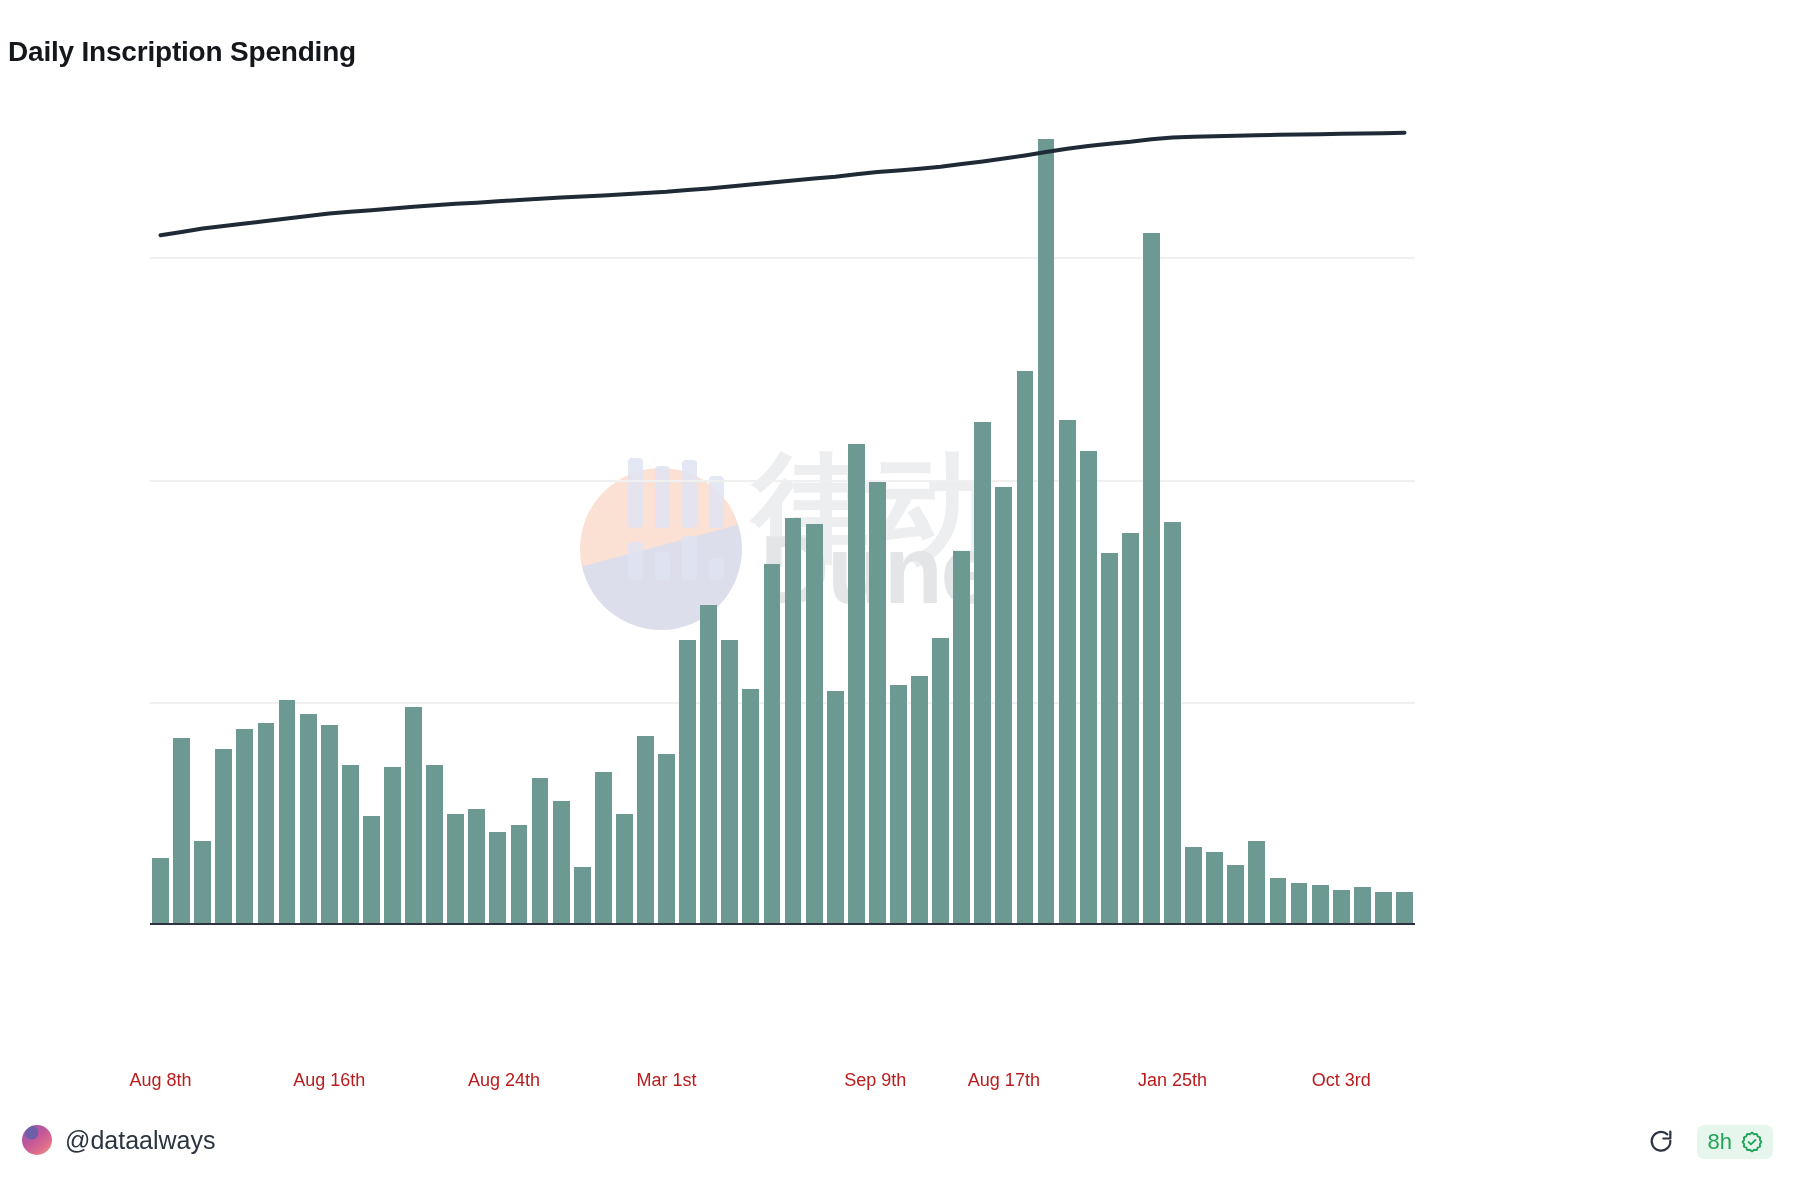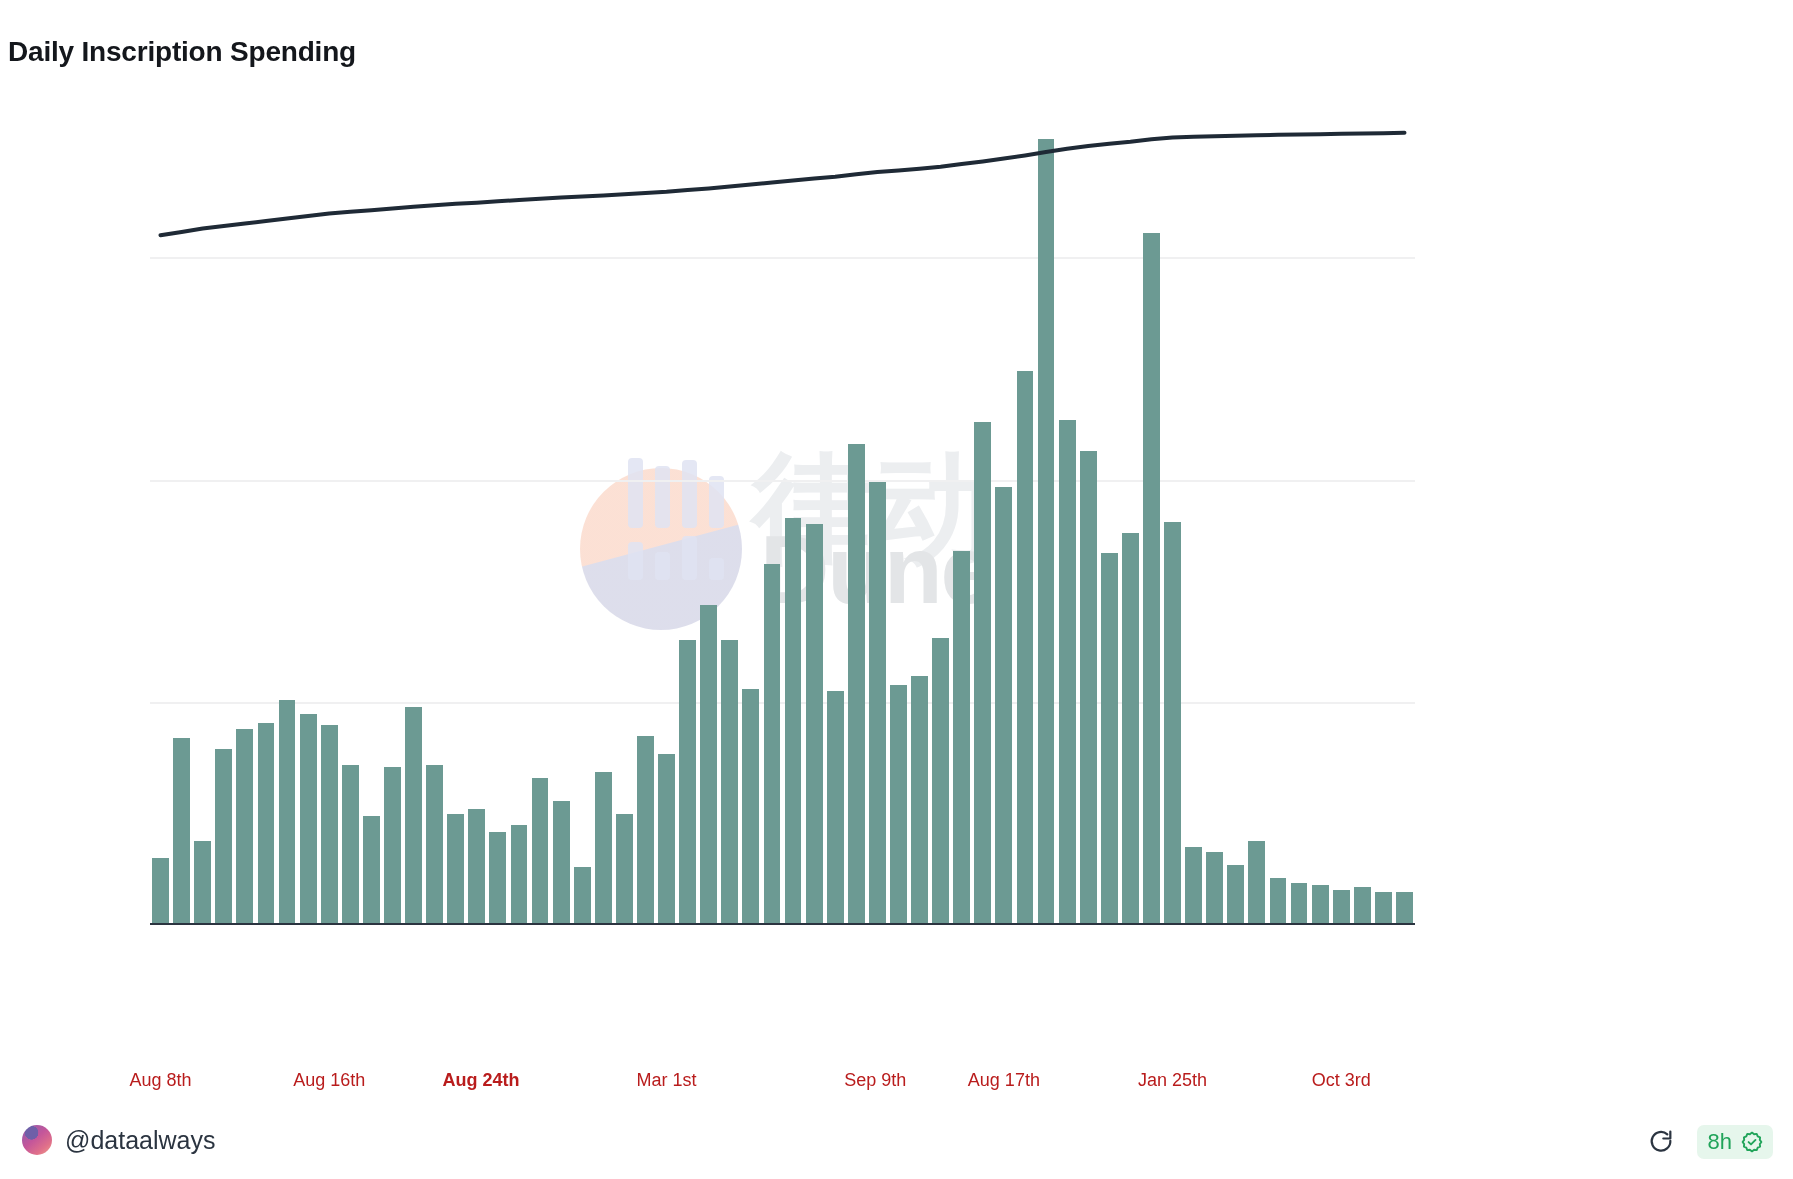--- a/index.html
+++ b/index.html
@@ -181,21 +181,21 @@
     <polyline id="line-path" fill="none" stroke="#1f2a36" stroke-width="4" stroke-linejoin="round" stroke-linecap="round" points="10.5,105.2 31.6,101.9 52.7,98.5 73.8,96.0 94.9,93.5 116.0,91.0 137.0,88.5 158.1,86.0 179.2,83.5 200.3,81.8 221.4,80.2 242.5,78.5 263.5,76.8 284.6,75.2 305.7,73.8 326.8,72.7 347.9,71.3 369.0,70.1 390.0,68.8 411.1,67.6 432.2,66.5 453.3,65.5 474.4,64.3 495.5,63.0 516.5,61.8 537.6,60.1 558.7,58.5 579.8,56.5 600.9,54.6 622.0,52.6 643.0,50.4 664.1,48.4 685.2,46.8 706.3,44.3 727.4,42.1 748.5,40.4 769.5,38.7 790.6,36.7 811.7,34.1 832.8,31.4 853.9,28.4 875.0,25.4 896.0,22.0 917.1,18.7 938.2,15.9 959.3,13.7 980.4,11.7 1001.5,9.2 1022.5,7.5 1043.6,6.7 1064.7,6.2 1085.8,5.7 1106.9,5.2 1128.0,4.8 1149.0,4.5 1170.1,4.2 1191.2,3.8 1212.3,3.5 1233.4,3.2 1254.5,2.8"></polyline>
   </svg>
 
   <div id="baseline"></div>
 
   <div id="y-left-labels"></div>
   <div id="y-right-labels"></div>
   <div id="x-labels">
       <div class="x-label" style="left: 10.5417px;">Aug 8th</div>
       <div class="x-label" style="left: 179.208px;">Aug 16th</div>
-      <div class="x-label" style="left: 331px; font-weight: bold;">Aug 24th</div>
+      <div class="x-label" style="left: 354px;">Aug 24th</div>
       <div class="x-label" style="left: 516.542px;">Mar 1st</div>
       <div class="x-label" style="left: 685.208px; margin-left: 40px;">Sep 9th</div>
       <div class="x-label" style="left: 853.875px;">Aug 17th</div>
       <div class="x-label" style="left: 1022.54px;">Jan 25th</div>
       <div class="x-label" style="left: 1191.21px;">Oct 3rd</div>
     </div>
 </div>
 
 <div id="footer">
   <div id="author">

